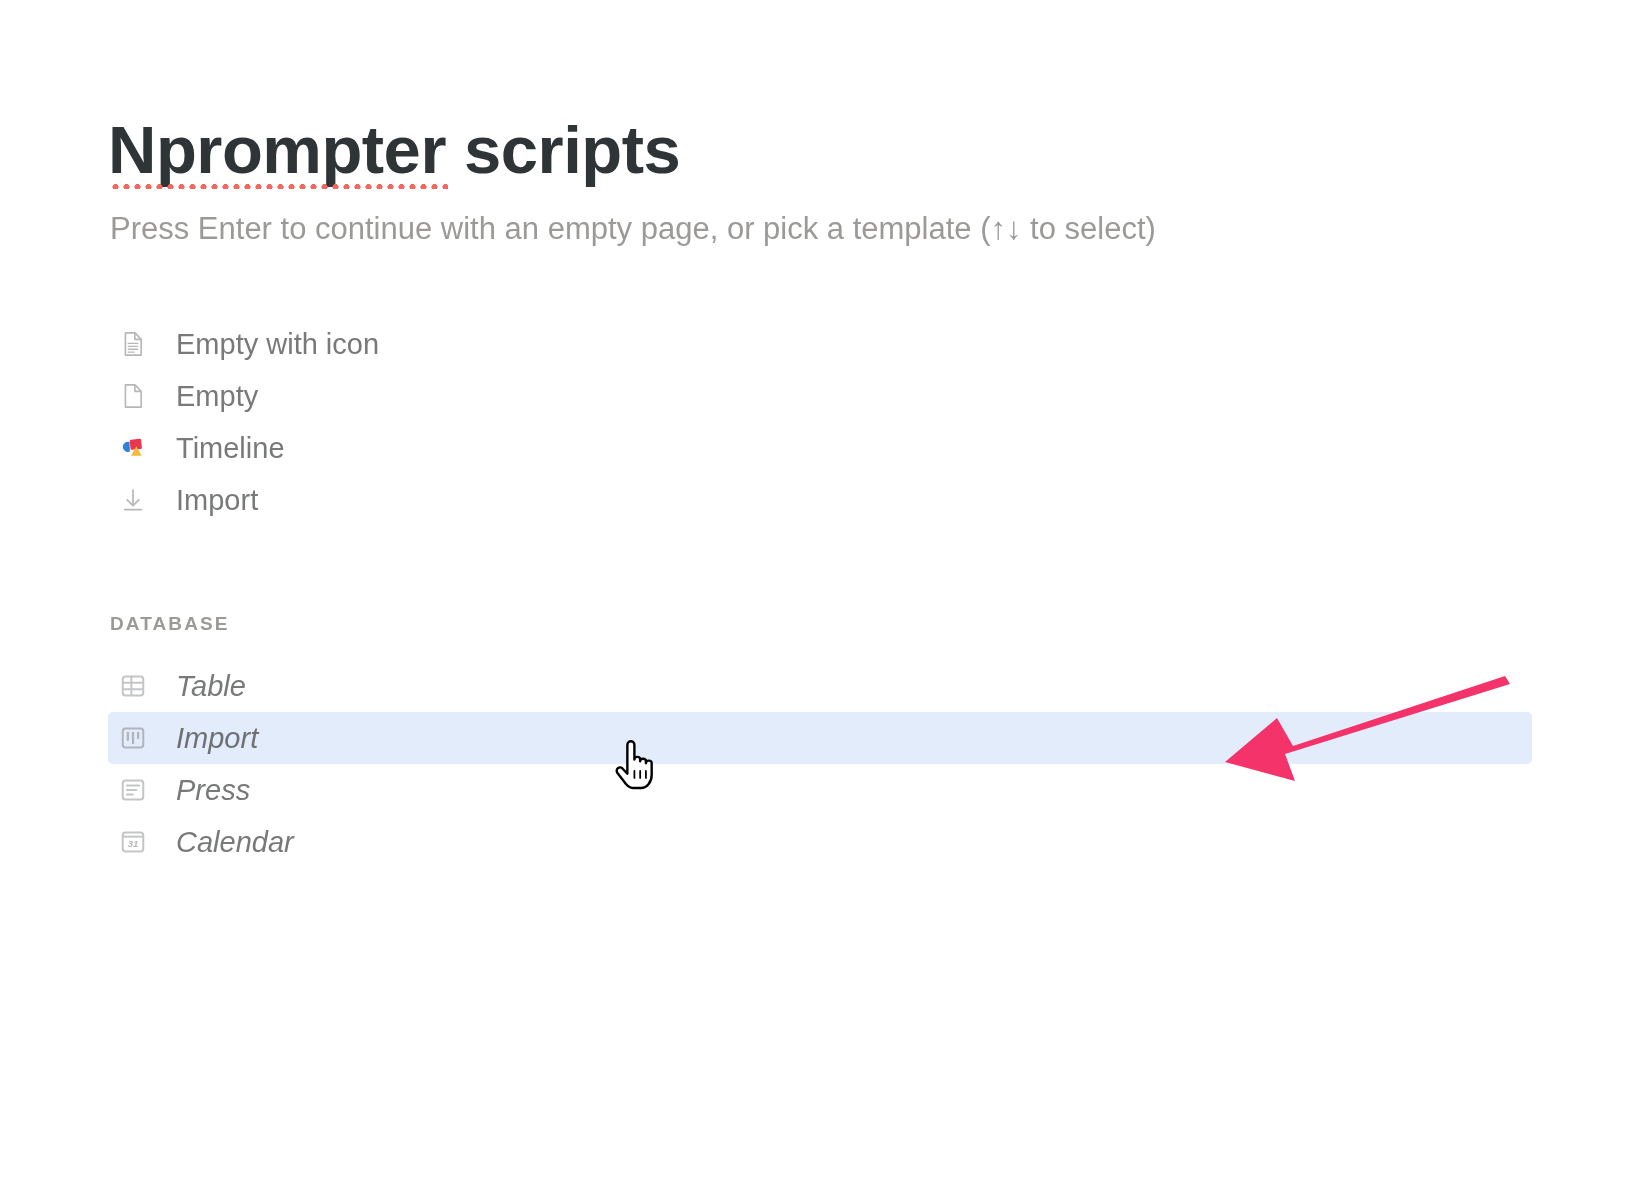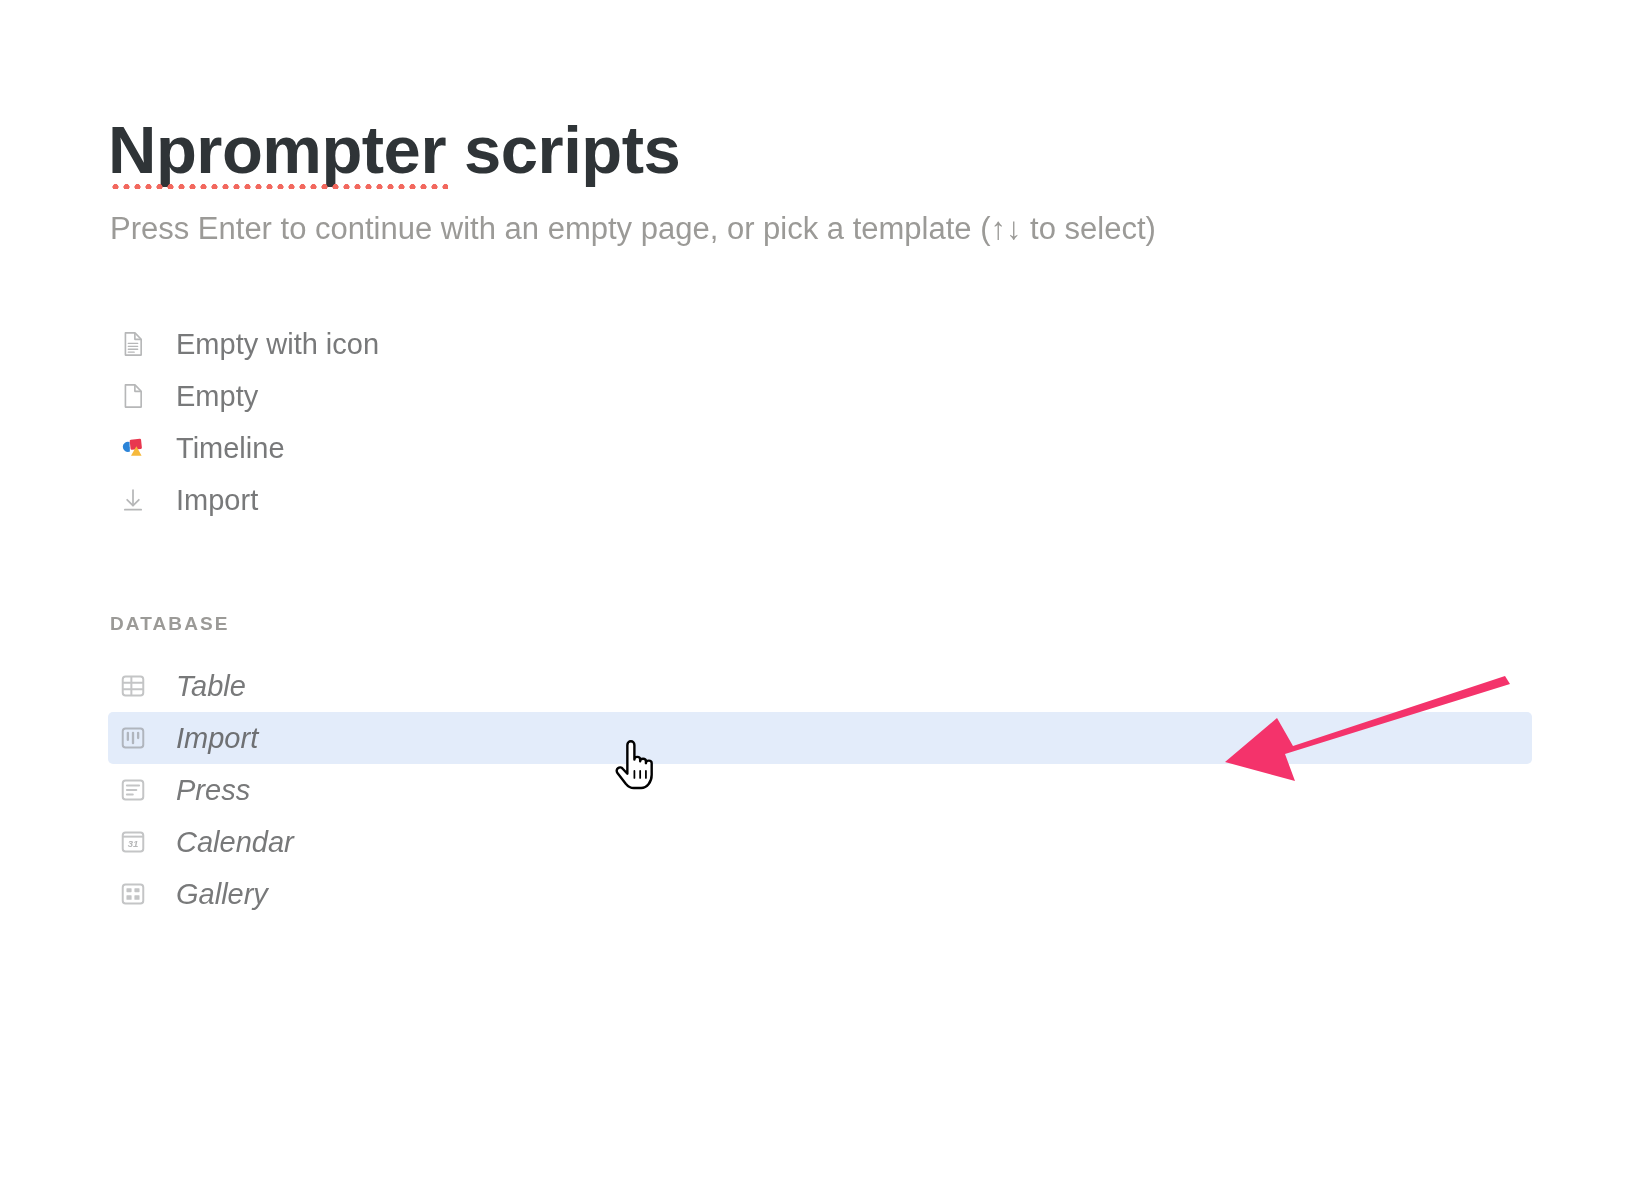--- a/index.html
+++ b/index.html
@@ -246,32 +246,20 @@
       <span class="icon">
         <svg width="28" height="28" viewBox="0 0 24 24" fill="none">
           <rect x="3.2" y="3.8" width="17.6" height="16.4" rx="2.4" stroke="#c4c5c6" stroke-width="1.7"></rect>
           <path d="M3.4 7.4h17.2" stroke="#c4c5c6" stroke-width="1.7"></path>
           <text x="12" y="16.6" text-anchor="middle" font-family="Liberation Sans, sans-serif" font-size="8.2" font-weight="700" fill="#b6b7b8">31</text>
         </svg>
       </span>
       <span class="label">Calendar</span>
     </div>
 
-    <div class="row">
-      <span class="icon">
-        <svg width="28" height="28" viewBox="0 0 24 24" fill="none">
-          <rect x="3.2" y="3.8" width="17.6" height="16.4" rx="2.4" stroke="#c4c5c6" stroke-width="1.7"></rect>
-          <rect x="6.4" y="7" width="4.4" height="3.4" rx="0.6" fill="#c4c5c6"></rect>
-          <rect x="13.2" y="7" width="4.4" height="3.4" rx="0.6" fill="#c4c5c6"></rect>
-          <rect x="6.4" y="13" width="4.4" height="4" rx="0.6" fill="#c4c5c6"></rect>
-          <rect x="13.2" y="13" width="4.4" height="4" rx="0.6" fill="#c4c5c6"></rect>
-        </svg>
-      </span>
-      <span class="label">Gallery</span>
-    </div>
 
   </div>
 
   <div class="arrow">
     <svg width="320" height="130" viewBox="0 0 320 130">
       <g>
         <path d="M300 14 L88 84 L72 56 L20 100 L90 119 L80 92 L305 22 Z" fill="#f4336b"></path>
       </g>
     </svg>
   </div>

